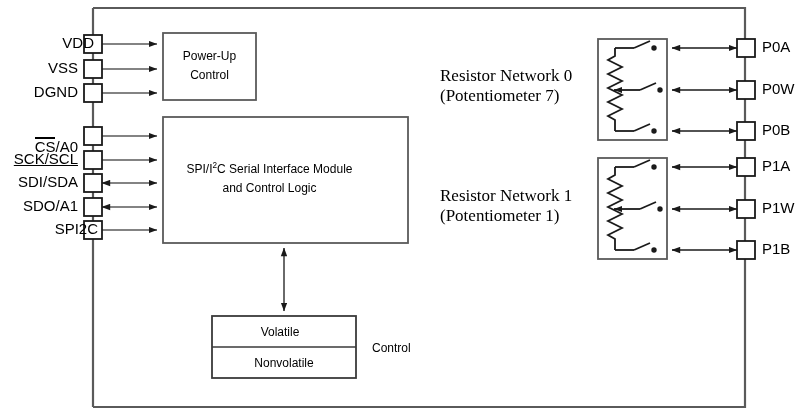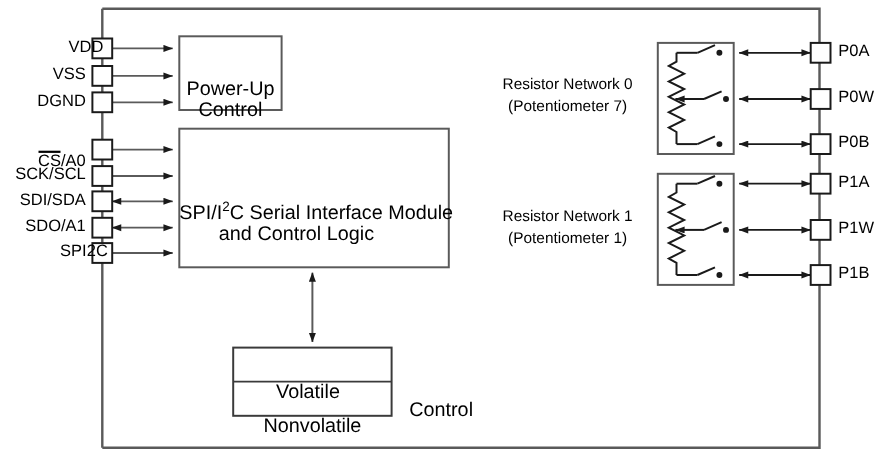--- a/index.html
+++ b/index.html
@@ -2,22 +2,22 @@
 <html><head>
 <meta charset="utf-8">
 <style>
   html,body{margin:0;padding:0;background:#ffffff;}
   body{font-family:"Liberation Sans", sans-serif;}
   #stage{position:relative;width:800px;height:418px;background:#ffffff;overflow:hidden;}
   #svgroot{position:absolute;left:0;top:0;width:800px;height:418px;}
   .lbl{position:absolute;color:#000;font-family:"Liberation Sans", sans-serif;white-space:nowrap;}
   .lbl-pin-left{font-size:15px;text-align:right;}
   .lbl-pin-right{font-size:15px;text-align:right;}
-  .lbl-block{font-size:18px;text-align:center;line-height:19px;margin-top:24px;}
-  .lbl-net{font-size:14px;text-align:center;line-height:20px;}
+  .lbl-block{font-size:12px;text-align:center;line-height:19px;}
+  .lbl-net{font-size:17px;text-align:left;line-height:20px;font-family:Liberation Serif, serif;}
   .ovl{position:relative;display:inline-block;margin-top:12px;}
   .ovl::before{content:"";position:absolute;left:0;right:0;top:-1px;height:1.6px;background:#000;}
   sup{font-size:0.68em;vertical-align:super;line-height:0;}
 </style>
 </head>
 <body>
 
 <div id="stage">
 
   <svg id="svgroot" viewBox="0 0 800 418">
@@ -127,21 +127,21 @@
       <rect x="737" y="241" width="18" height="18" fill="#ffffff" stroke="#1a1a1a" stroke-width="1.8"></rect>
     </g>
   </svg>
 
   <div class="lbl lbl-pin-left" style="left:16px;top:34px;width:78px;">VDD</div>
   <div class="lbl lbl-pin-left" style="left:0px;top:59px;width:78px;">VSS</div>
   <div class="lbl lbl-pin-left" style="left:0px;top:83px;width:78px;">DGND</div>
 
   <div class="lbl lbl-pin-left" style="left:0px;top:126px;width:78px;"><span class="ovl">CS</span><span>/A0</span></div>
 
-  <div class="lbl lbl-pin-left" style="left:0px;top:150px;width:78px;">SCK/SCL</div>
+  <div class="lbl lbl-pin-left" style="left:0px;top:150px;width:78px;text-decoration:underline;">SCK/SCL</div>
   <div class="lbl lbl-pin-left" style="left:0px;top:173px;width:78px;">SDI/SDA</div>
   <div class="lbl lbl-pin-left" style="left:0px;top:197px;width:78px;">SDO/A1</div>
   <div class="lbl lbl-pin-left" style="left:0px;top:220px;width:78px;margin-left:20px;">SPI2C</div>
 
   <div class="lbl lbl-pin-right" style="left:762px;top:38px;">P0A</div>
   <div class="lbl lbl-pin-right" style="left:762px;top:80px;">P0W</div>
   <div class="lbl lbl-pin-right" style="left:762px;top:121px;">P0B</div>
   <div class="lbl lbl-pin-right" style="left:762px;top:157px;">P1A</div>
   <div class="lbl lbl-pin-right" style="left:762px;top:199px;">P1W</div>
   <div class="lbl lbl-pin-right" style="left:762px;top:240px;">P1B</div>

